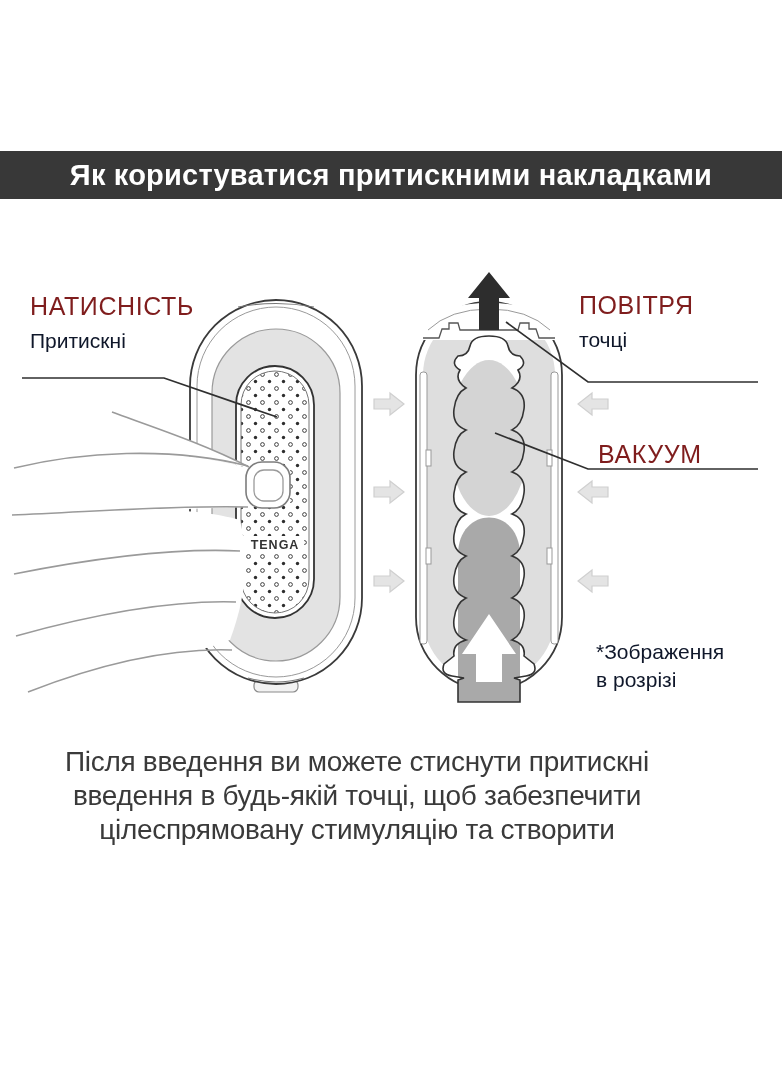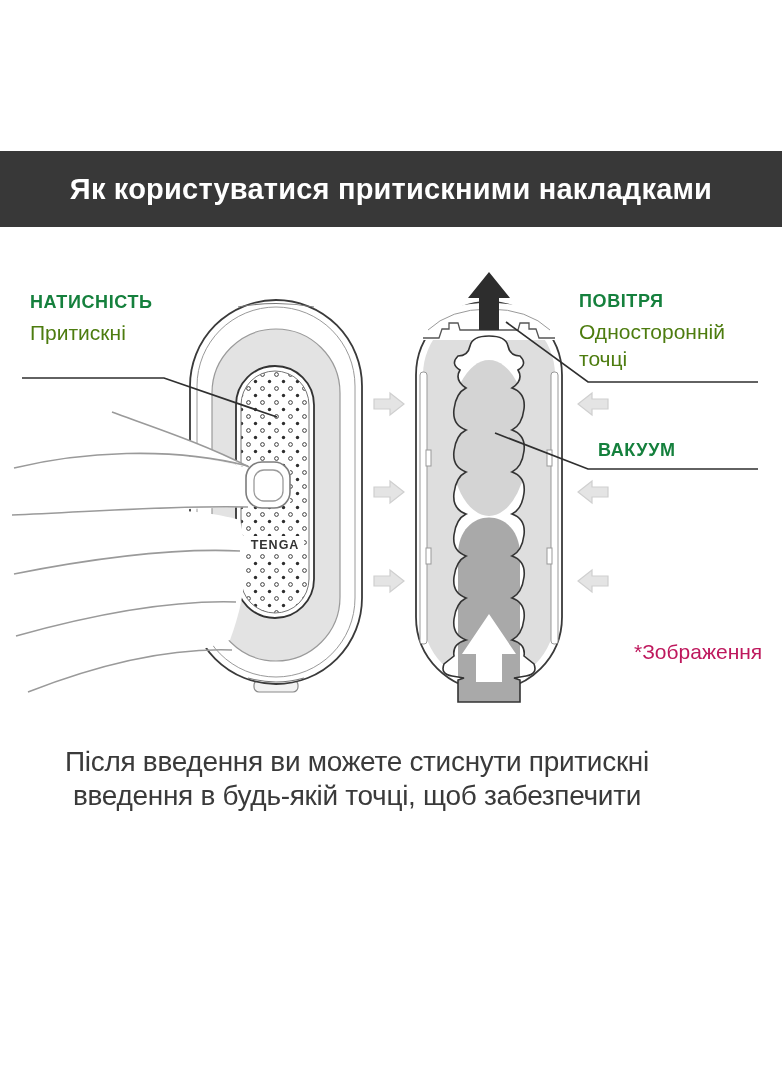--- a/index.html
+++ b/index.html
@@ -1,29 +1,29 @@
 <!DOCTYPE html>
 <html><head>
 <meta charset="utf-8">
 <style>
   html,body{margin:0;padding:0;background:#ffffff;}
   .page{position:relative;width:782px;height:1088px;background:#ffffff;overflow:hidden;
         font-family:"Liberation Sans",sans-serif;}
-  .header{position:absolute;left:0;top:151px;width:782px;height:76px;background:#383838;
+  .header{position:absolute;left:0;top:151px;width:782px;height:48px;background:#383838;
           display:flex;align-items:center;justify-content:center;}
   .header-title{color:#ffffff;font-size:29px;font-weight:700;letter-spacing:.2px;white-space:nowrap;}
   .diagram-svg{position:absolute;left:0;top:0;width:782px;height:1088px;}
   .lbl{position:absolute;}
-  .lbl-title{font-weight:700;font-size:18px;letter-spacing:.6px;color:#15803d;white-space:nowrap;}
-  .lbl-sub{font-size:21px;color:#4d7c0f;line-height:27px;font-weight:400;margin-top:6px;white-space:nowrap;}
+  .lbl-title{font-weight:400;font-size:25px;letter-spacing:.6px;color:#7f1d1d;white-space:nowrap;}
+  .lbl-sub{font-size:21px;color:#0f172a;line-height:27px;font-weight:400;margin-top:6px;white-space:nowrap;}
   .lbl-sub div{white-space:nowrap;}
   #left-label{left:30px;top:292px;}
   #air-label{left:579px;top:291px;}
   #vacuum-label{left:598px;top:440px;text-align:right;}
-  #note-label{left:596px;top:638px;font-size:21px;color:#be185d;line-height:28px;margin-left:38px;}
+  #note-label{left:596px;top:638px;font-size:21px;color:#0f172a;line-height:28px;}
   .paragraph{position:absolute;left:0;top:745px;width:714px;text-align:center;
              font-size:28px;line-height:34px;color:#3a3a3a;letter-spacing:-.3px;}
   .paragraph div{white-space:nowrap;}
 </style>
 </head>
 <body>
 
 <div class="page">
 
   <div class="header">
@@ -123,31 +123,32 @@
   <div class="lbl" id="left-label">
     <div class="lbl-title">НАТИСНІСТЬ</div>
     <div class="lbl-sub">
       <div>Притискні</div>
     </div>
   </div>
 
   <div class="lbl" id="air-label">
     <div class="lbl-title">ПОВІТРЯ</div>
     <div class="lbl-sub">
-      <div>Односторонній</div>
       <div>точці</div>
     </div>
   </div>
 
   <div class="lbl" id="vacuum-label">
     <div class="lbl-title">ВАКУУМ</div>
   </div>
 
   <div class="lbl" id="note-label">
     <div>*Зображення</div>
+    <div>в розрізі</div>
   </div>
 
   <div class="paragraph">
     <div>Після введення ви можете стиснути притискні</div>
     <div>введення в будь-якій точці, щоб забезпечити</div>
+    <div>цілеспрямовану стимуляцію та створити</div>
   </div>
 
 </div>
 
 </body></html>

